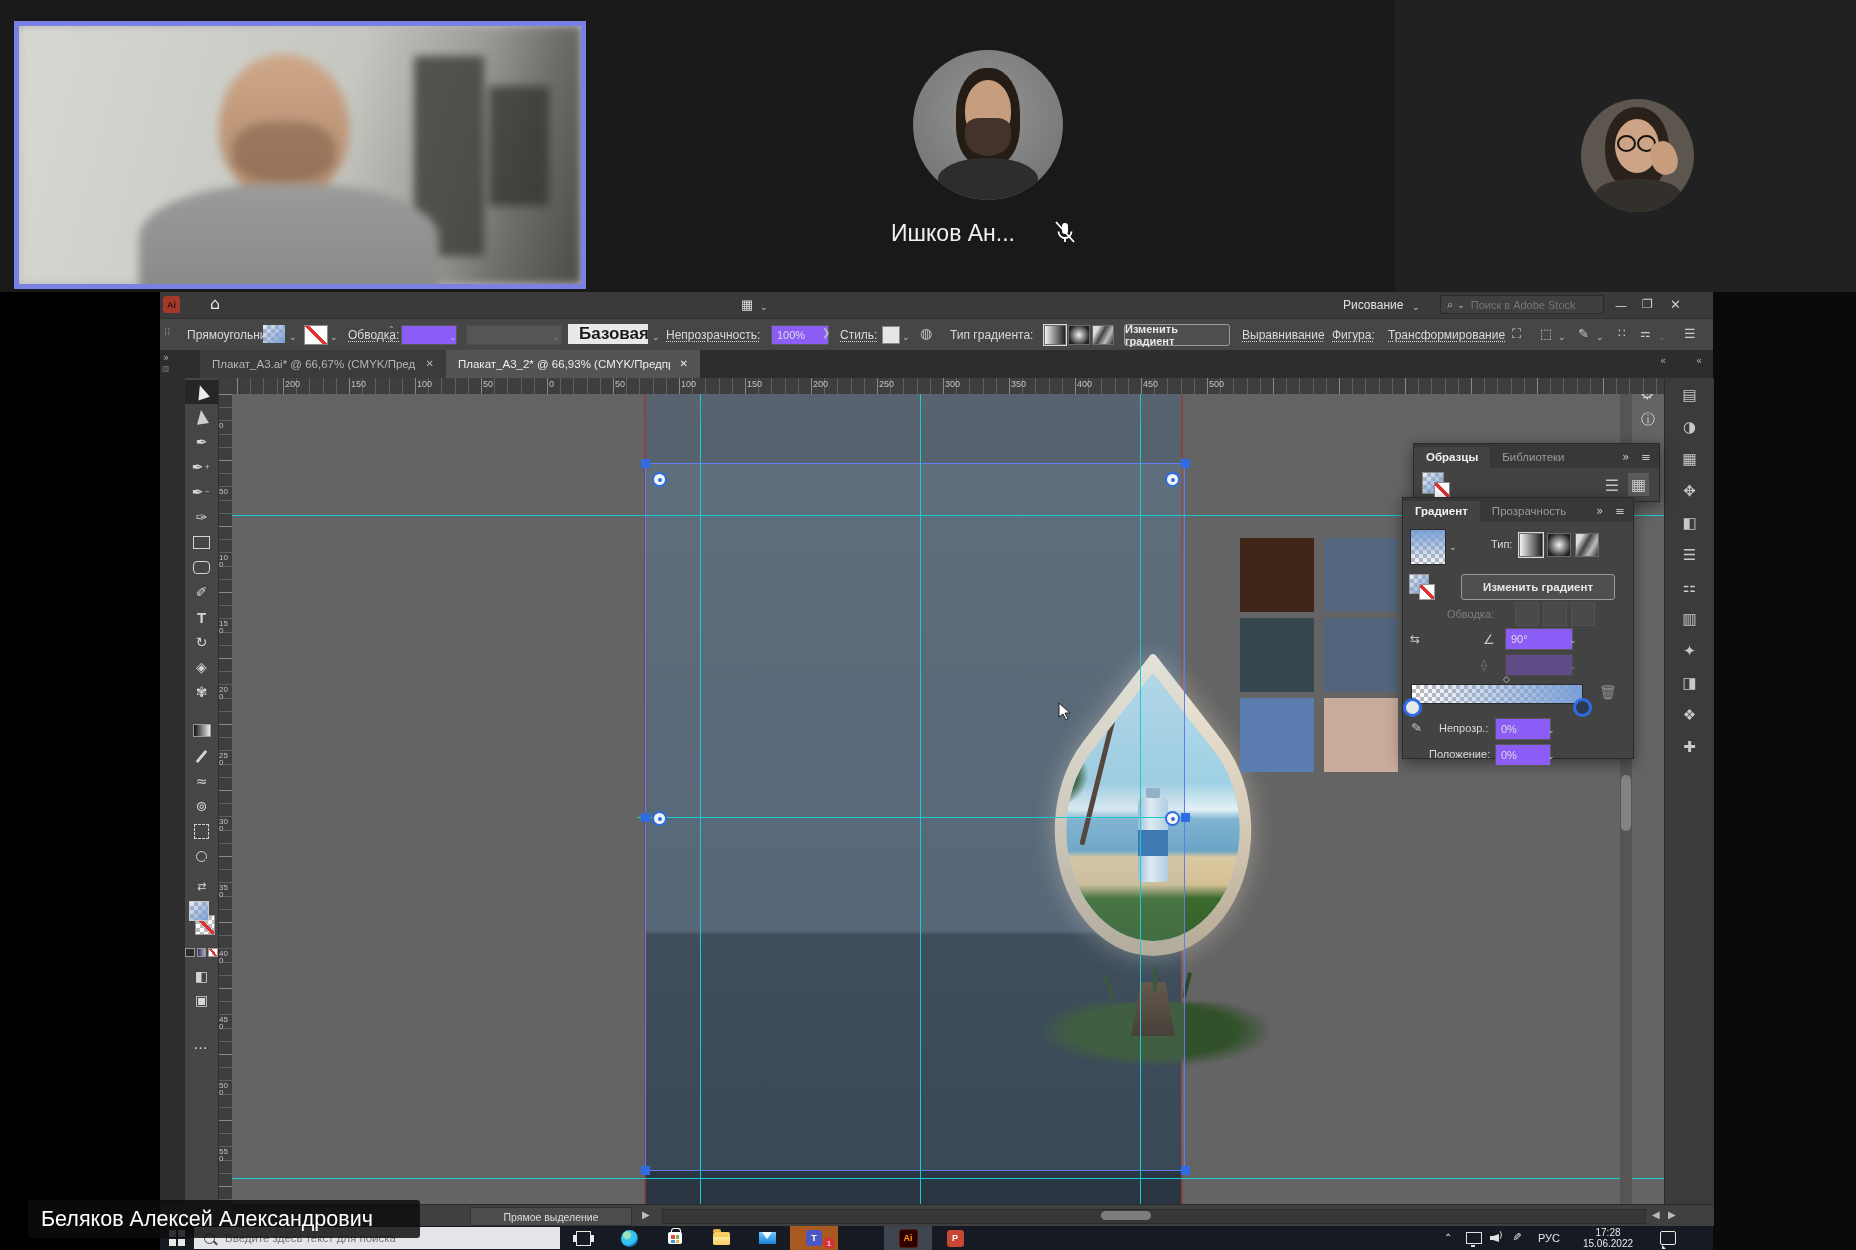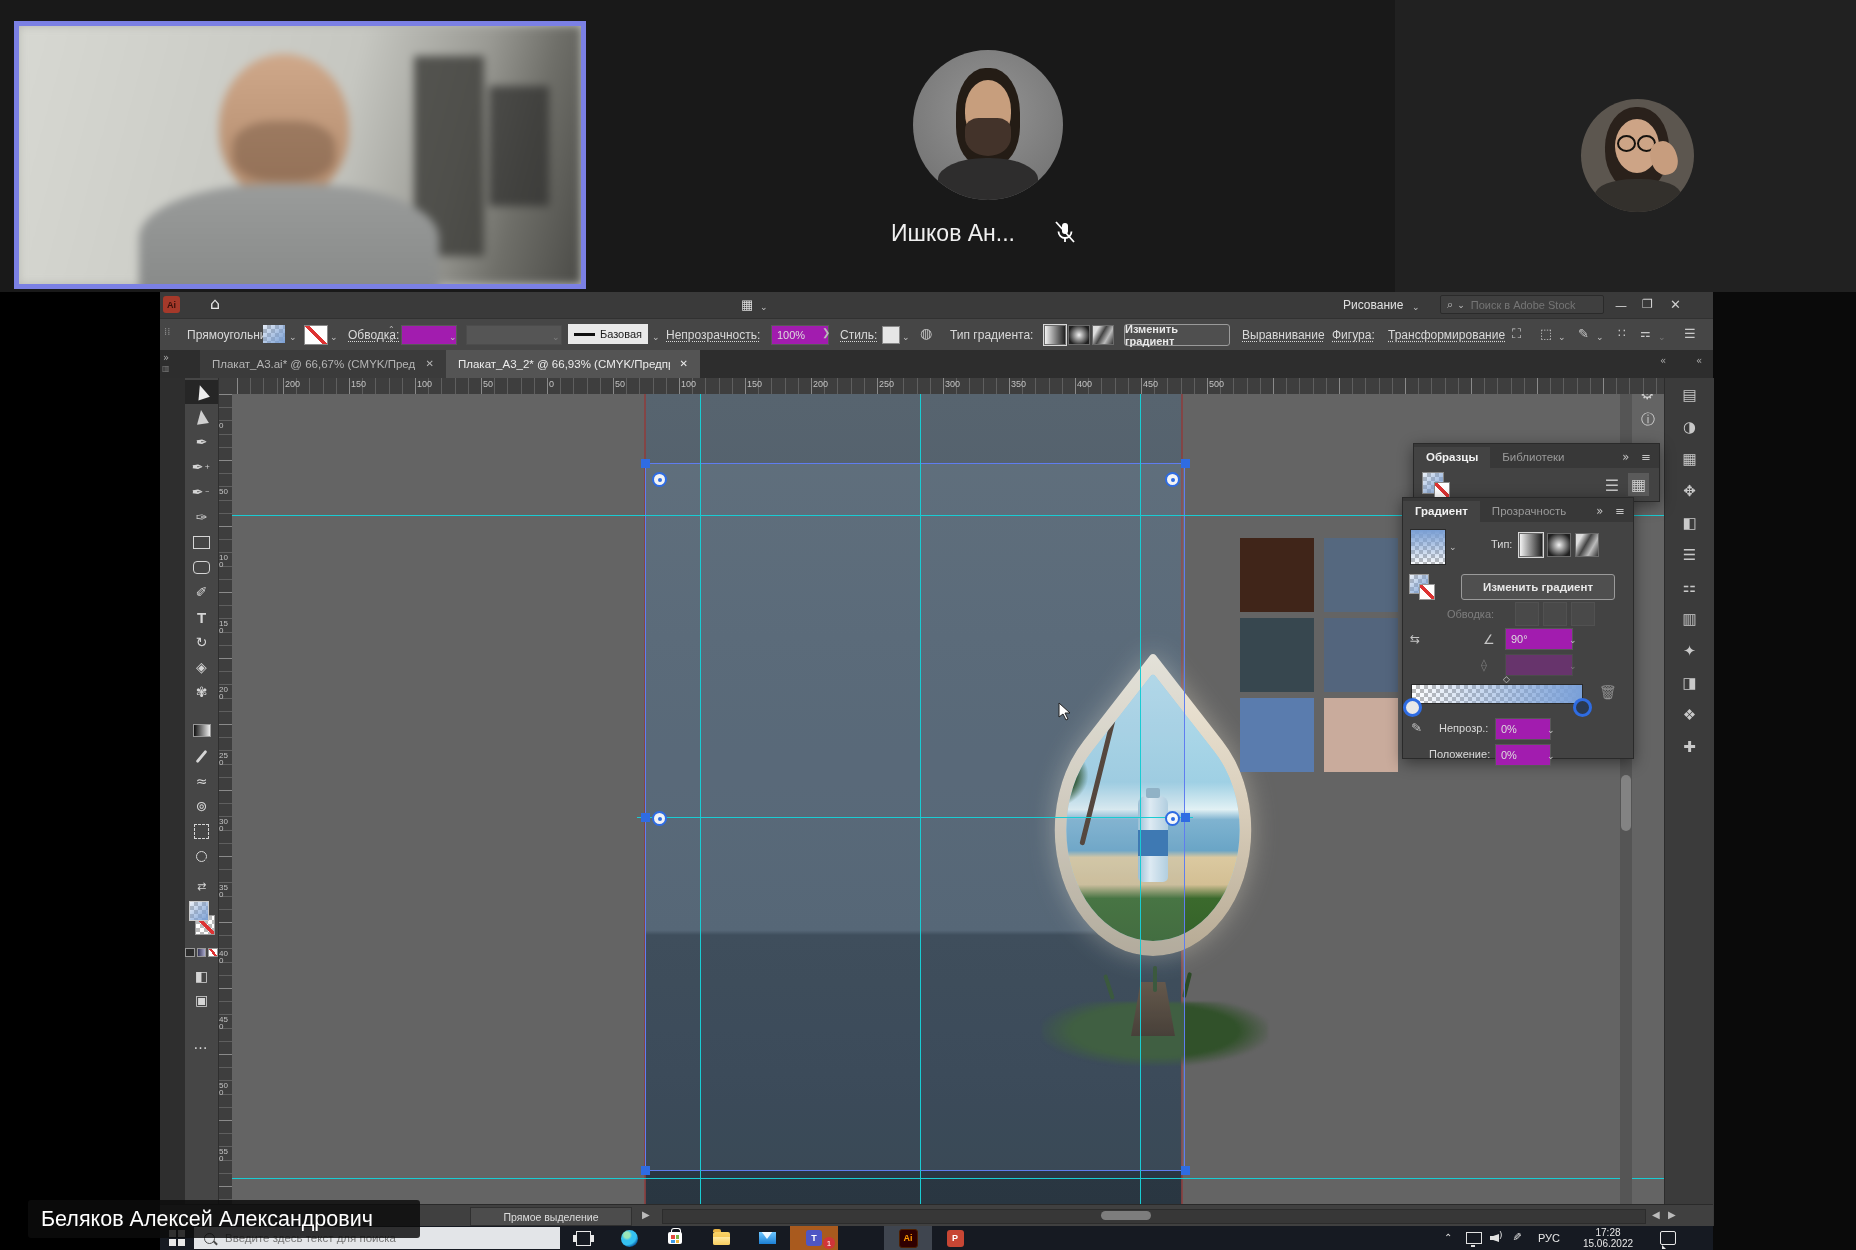--- a/index.html
+++ b/index.html
@@ -15,21 +15,21 @@
   .avatar{border-radius:50%;overflow:hidden;}
   .pname{color:#f0f0f0;font-size:23px;}
   
   .share-bg{left:160px;top:292px;width:1553px;height:958px;background:#2e2e2e;}
   .share-blackright{left:1713px;top:292px;width:143px;height:958px;background:#0a0a0a;}
   .menubar{left:160px;top:292px;width:1553px;height:26px;background:#3a3a3a;}
   .menu-items{position:absolute;left:256px;top:0;height:26px;display:flex;gap:17px;align-items:center;color:#e4e4e4;font-size:12.5px;}
   .menu-items span{cursor:default;}
   .controlbar{left:160px;top:318px;width:1553px;height:32px;background:#464646;border-top:1px solid #313131;border-bottom:1px solid #2a2a2a;color:#d9d9d9;font-size:12px;}
   .dotted{text-decoration:underline dotted;text-underline-offset:2px;}
-  .field{background:#a21caf;border:1px solid #585858;color:#ddd;font-size:11px;display:flex;align-items:center;padding:0 5px;}
+  .field{background:#8b5cf6;border:1px solid #585858;color:#ddd;font-size:11px;display:flex;align-items:center;padding:0 5px;}
   .chev{color:#c2c2c2;font-size:9px;font-family:"DejaVu Sans",sans-serif;}
   .gbtn{width:20px;height:18px;border:1px solid #6a6a6a;background:linear-gradient(90deg,#f2f2f2,#202020);}
   .gbtn.radial{background:radial-gradient(circle,#f2f2f2 0%,#202020 80%);}
   .gbtn.free{background:linear-gradient(120deg,#ddd 20%,#444 45%,#bbb 70%,#333 100%);}
   .gbtn.sel{outline:1px solid #d8d8d8;background-color:#111;}
   .btn{border:1px solid #9a9a9a;border-radius:3px;color:#e8e8e8;display:flex;align-items:center;justify-content:center;background:#4f4f4f;}
   .tabsrow{left:160px;top:350px;width:1553px;height:28px;background:#2d2d2d;}
   .doctab{position:absolute;top:0;height:28px;display:flex;align-items:center;gap:10px;padding:0 12px;font-size:11.5px;box-sizing:border-box;}
   .ruler{background:#3e3e3e;color:#c2c2c2;}
   .hruler{left:232px;top:378px;width:1432px;height:16px;border-bottom:1px solid #2e2e2e;
@@ -174,21 +174,21 @@
   </div>
   <span class="a chev" style="left:170px;top:13px;">⌄</span>
   <span class="a dotted" style="left:188px;top:9px;">Обводка:</span>
   <span class="a ic" style="left:228px;top:6px;color:#bbb;font-size:8px;line-height:9px;">⌃<br>⌄</span>
   <div class="a field" style="left:241px;top:6px;width:44px;height:18px;"></div>
   <span class="a chev" style="left:289px;top:13px;">⌄</span>
   <div class="a field disab" style="left:306px;top:6px;width:84px;height:18px;background:#6e6e6e;"></div>
   <span class="a chev disab" style="left:392px;top:13px;">⌄</span>
   <div class="a" style="left:408px;top:5px;width:80px;height:20px;background:#e9e9e9;display:flex;align-items:center;gap:5px;padding:0 6px;box-sizing:border-box;">
     <div style="width:26px;height:3px;background:#111;"></div>
-    <span style="color:#1a1a1a;font-size:11px;font-weight:normal;">Базовая</span>
+    <span style="color:#1a1a1a;font-size:17px;font-weight:bold;">Базовая</span>
   </div>
   <span class="a chev" style="left:492px;top:13px;">⌄</span>
   <span class="a dotted" style="left:506px;top:9px;">Непрозрачность:</span>
   <div class="a field" style="left:611px;top:6px;width:46px;height:18px;">
       <span>100%</span>
     </div>
   <span class="a ic" style="left:662px;top:9px;color:#bbb;font-size:10px;">❯</span>
   <span class="a dotted" style="left:680px;top:9px;">Стиль:</span>
   <div class="a" style="left:722px;top:7px;width:16px;height:16px;background:#e6e6e6;border:1px solid #888;"></div>
   <span class="a chev" style="left:742px;top:13px;">⌄</span>

